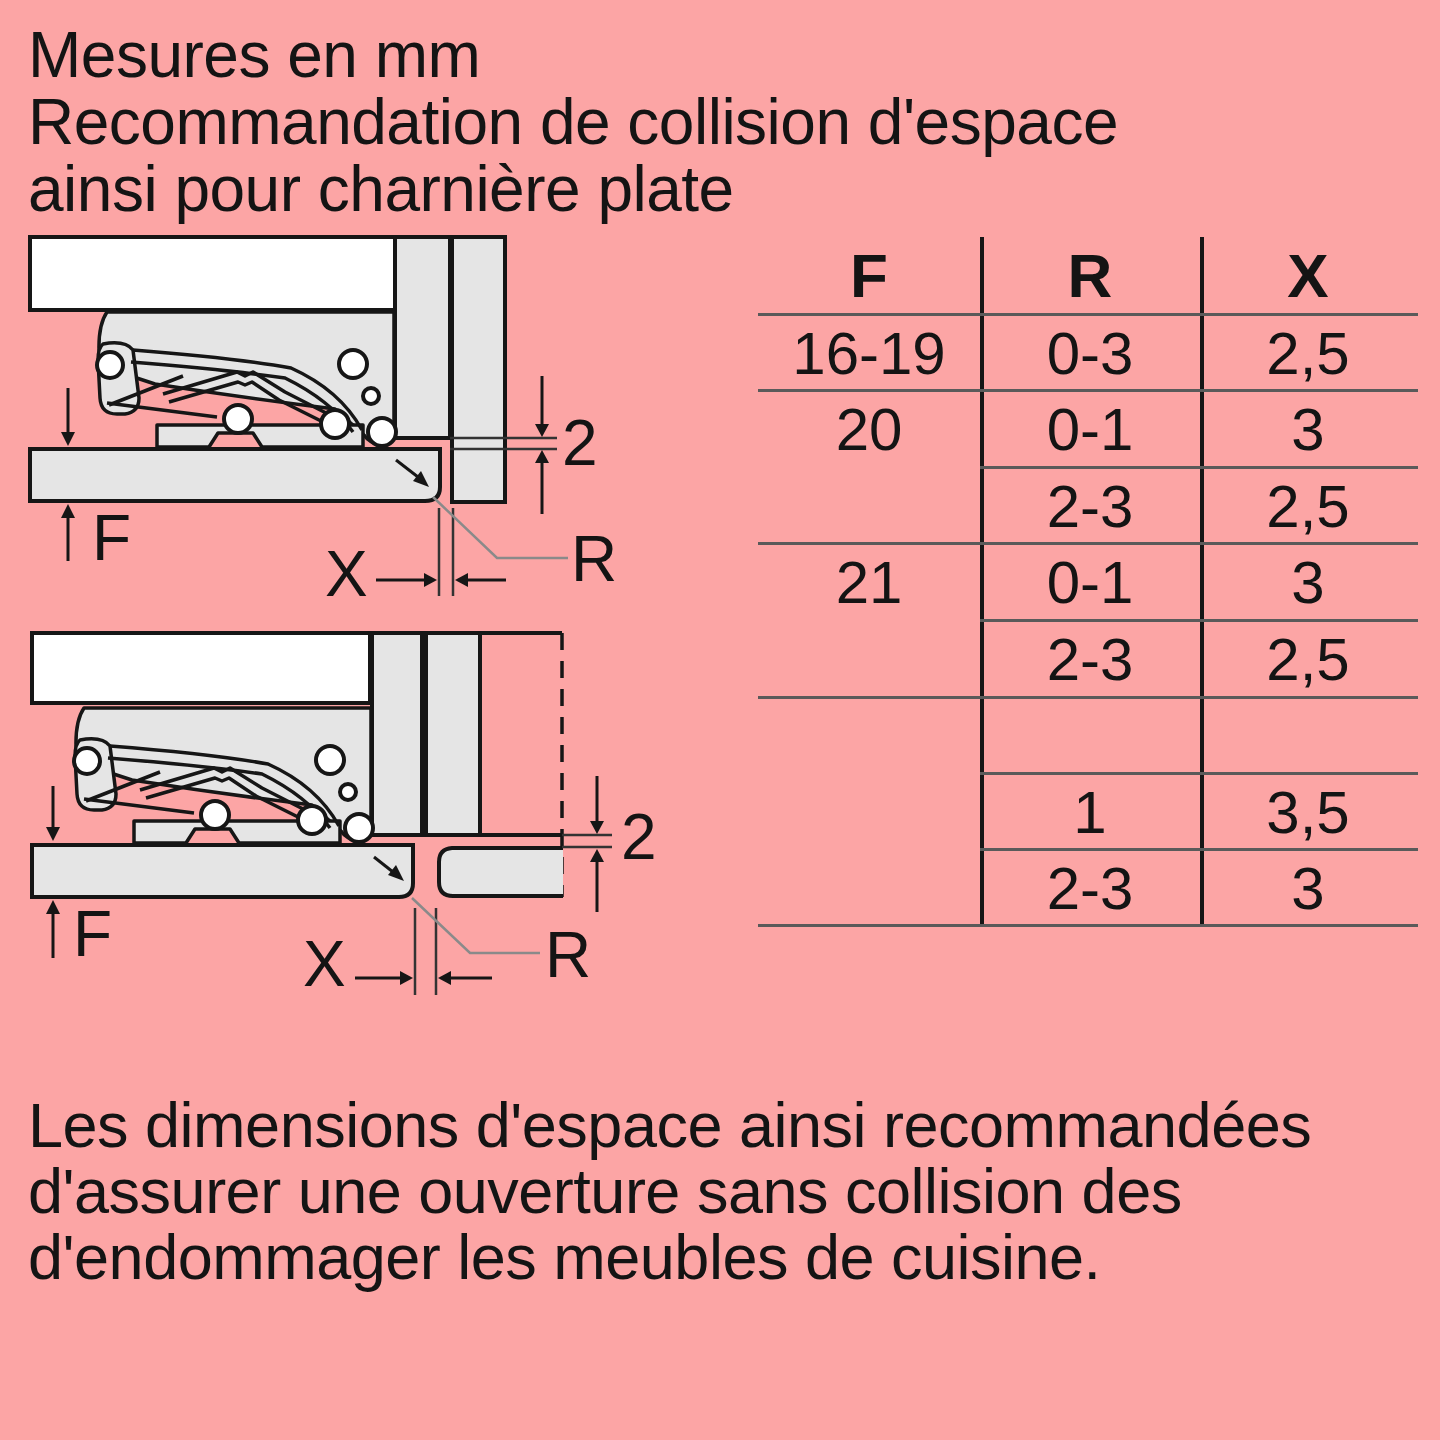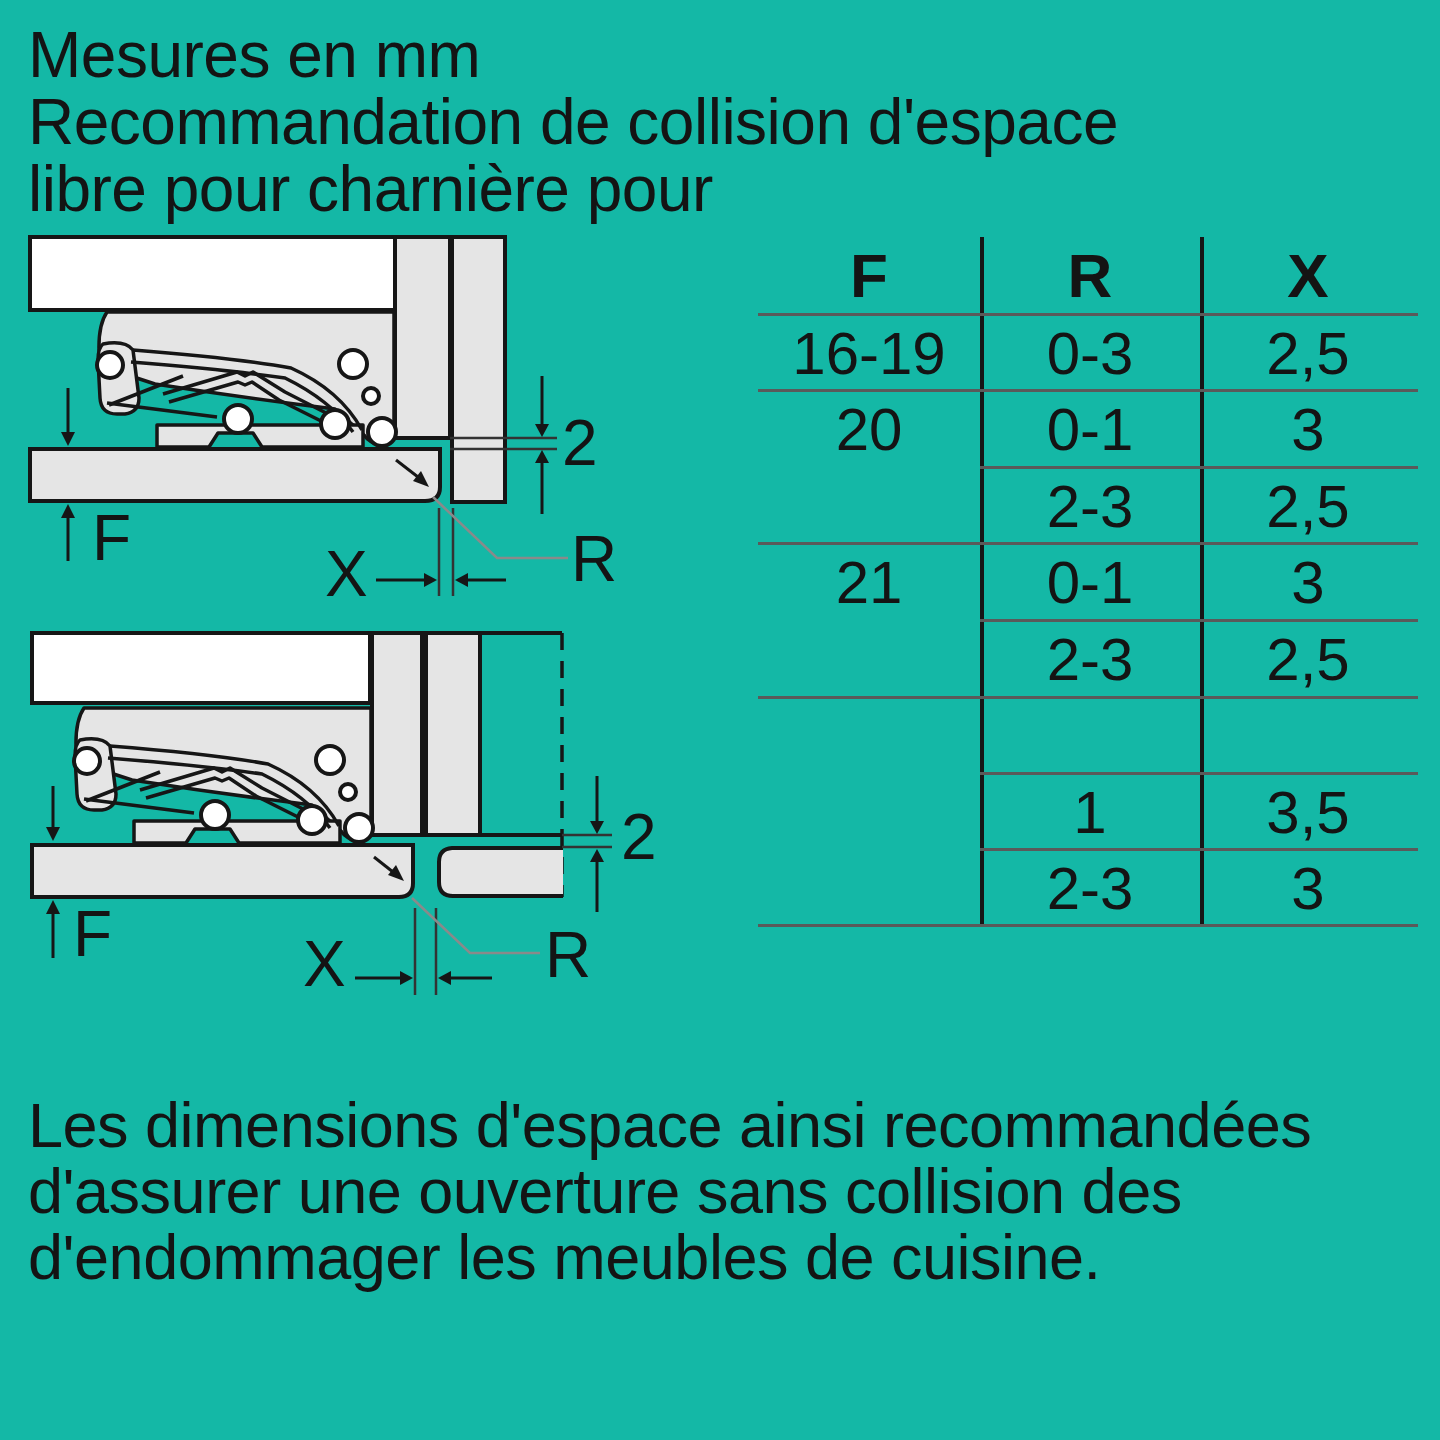--- a/index.html
+++ b/index.html
@@ -1,17 +1,17 @@
 <!DOCTYPE html>
 <html><head>
 <meta charset="utf-8">
 <style>
   html,body { margin:0; padding:0; background:#ffffff; }
   .page {
-    position:relative; width:1440px; height:1440px; background:#14b8a6;
+    position:relative; width:1440px; height:1440px; background:#fca5a5;
     font-family:"Liberation Sans", sans-serif; color:#141414; overflow:hidden;
   }
   .title-block {
     position:absolute; left:28px; top:22px;
     font-size:64px; line-height:67px; letter-spacing:-0.5px; white-space:nowrap;
   }
   .footer-block {
     position:absolute; left:28px; top:1092px;
     font-size:63px; line-height:66px; letter-spacing:-0.5px; white-space:nowrap;
   }
@@ -30,21 +30,21 @@
   .svg-area { position:absolute; left:0; top:230px; }
 </style>
 </head>
 <body>
 
 <div class="page">
 
   <div class="title-block">
     <div>Mesures en mm</div>
     <div>Recommandation de collision d'espace</div>
-    <div>libre pour charnière pour</div>
+    <div>ainsi pour charnière plate</div>
   </div>
 
   <svg class="svg-area" width="740" height="830" viewBox="0 230 740 830">
     <defs>
       <g id="hinge-shape">
         <path d="M 12,2 H 299 V 118 Q 299,133 286,134 Q 275,134 269,125 L 240,99 Q 150,88 60,74 L 5,56 Q 1,18 12,2 Z" fill="#e5e5e5" stroke="#161616" stroke-width="3.5" stroke-linejoin="round"></path>
         <path d="M 8,34 Q 30,30 38,40 L 44,88 Q 44,102 30,104 L 22,104 Q 6,104 5,88 L 3,50 Q 3,38 8,34 Z" fill="#e5e5e5" stroke="#161616" stroke-width="3.5" stroke-linejoin="round"></path>
         <path d="M 62,115 H 268 V 137 H 167 L 158,123 H 123 L 114,137 H 62 Z" fill="#e5e5e5" stroke="#161616" stroke-width="3.5" stroke-linejoin="round"></path>
         <path d="M 38,40 Q 140,48 196,58 Q 245,80 267,120" fill="none" stroke="#161616" stroke-width="3.5"></path>
         <path d="M 36,52 Q 135,60 190,68 Q 235,90 258,122" fill="none" stroke="#161616" stroke-width="3.5"></path>

